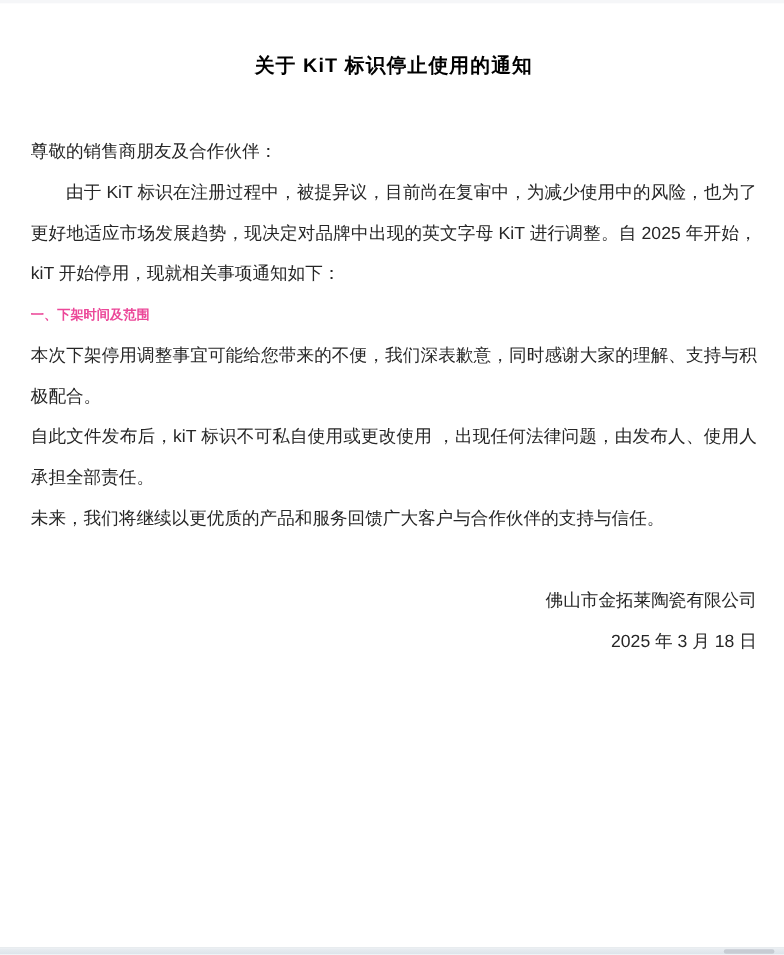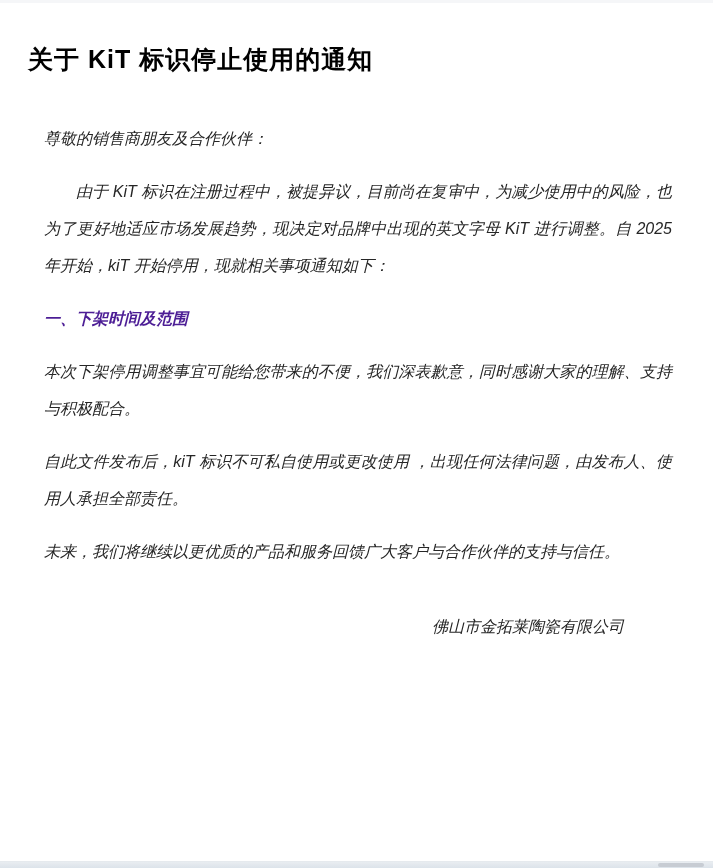--- a/index.html
+++ b/index.html
@@ -24,51 +24,51 @@
   }
   .content {
     position: absolute;
     top: 0;
     left: 28px;
     right: 25px;
   }
   .title {
     margin: 0;
     padding-top: 42px;
-    font-size: 25px;
+    font-size: 18px;
     line-height: 34px;
     font-weight: 700;
+    text-align: center;
     color: #000000;
     letter-spacing: 1px;
   }
   .line {
-    margin: 16px;
+    margin: 0;
     font-size: 16px;
     line-height: 37px;
-    font-style: italic;
   }
   .salutation {
     margin-top: 44px;
   }
   .para {
     text-align: justify;
   }
   .indent {
     text-indent: 2em;
   }
   .heading {
-    font-size: 16px;
+    font-size: 12px;
     font-weight: 700;
-    color: #4c1d95;
+    color: #ec4899;
   }
   .signature {
     margin-top: 38px;
     margin-left: auto;
     width: 320px;
-    text-align: center;
+    text-align: right;
   }
   .bottom-bar {
     position: absolute;
     left: 0; right: 0; bottom: 0;
     height: 6px;
     background: linear-gradient(#e9edf1, #dce3ea);
     border-top: 1px solid #e6eaee;
   }
   .scroll-thumb {
     position: absolute;
@@ -100,19 +100,20 @@
 
     <p class="line para">本次下架停用调整事宜可能给您带来的不便，我们深表歉意，同时感谢大家的理解、支持与积极配合。</p>
 
     <p class="line para">自此文件发布后，kiT 标识不可私自使用或更改使用 ，出现任何法律问题，由发布人、使用人承担全部责任。</p>
 
     <p class="line para">未来，我们将继续以更优质的产品和服务回馈广大客户与合作伙伴的支持与信任。</p>
 
 
     <div class="signature">
       <p class="line">佛山市金拓莱陶瓷有限公司</p>
+      <p class="line">2025 年 3 月 18 日</p>
     </div>
   </div>
 
   <div class="bottom-bar">
     <div class="scroll-thumb"></div>
   </div>
 </div>
 
 </body></html>

